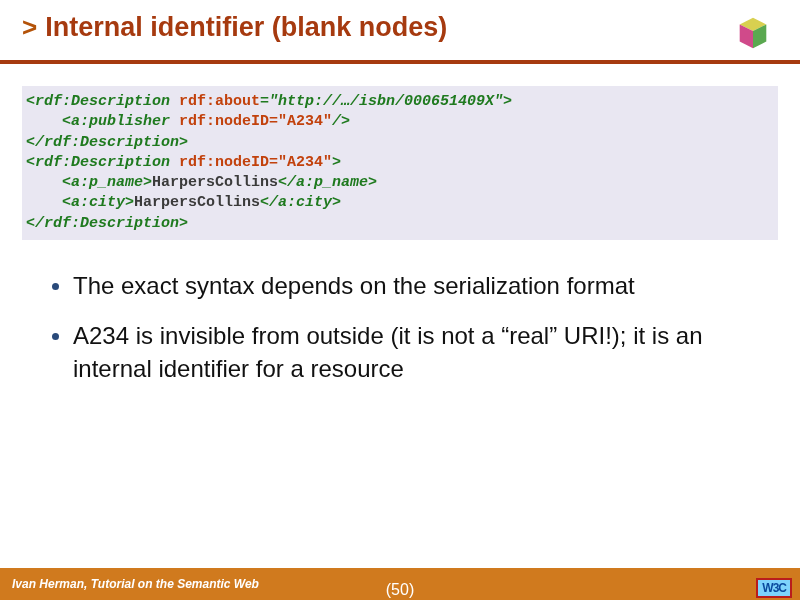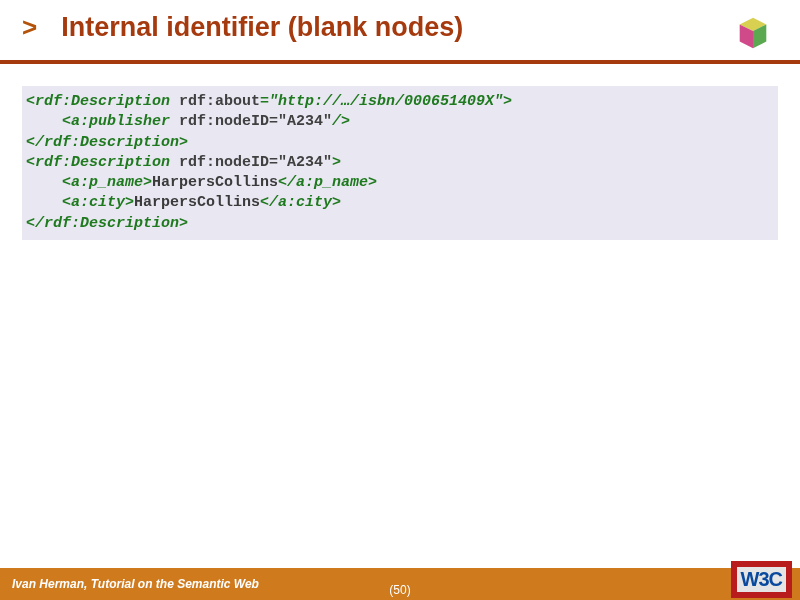--- a/index.html
+++ b/index.html
@@ -24,21 +24,20 @@
   }
   .chevron {
     color: #b45309;
     font-weight: bold;
     font-size: 26px;
   }
   .title {
     color: #a63a0f;
     font-size: 27px;
     font-weight: bold;
-    margin-left: 16px;
   }
   .cube-icon {
     width: 38px;
     height: 38px;
     margin-right: 6px;
     margin-top: 2px;
   }
   .divider {
     height: 4px;
     background: #a63a0f;
@@ -52,21 +51,21 @@
     font-family: "Courier New", Courier, monospace;
     font-size: 15px;
     font-weight: bold;
     line-height: 1.35;
     padding: 6px 8px 6px 4px;
     margin-bottom: 18px;
     white-space: pre;
     color: #3b3b3b;
   }
   .code-block .c-green { color: #1f7a1f; font-style: italic; }
-  .code-block .c-red   { color: #404040; margin-top: 34px; }
+  .code-block .c-red   { color: #c2410c; margin-top: 34px; }
   .code-block .c-blue  { color: #1a3fc2; }
   .bullets {
     margin-top: 30px;
     padding-left: 10px;
   }
   .bullet-row {
     display: flex;
     align-items: flex-start;
     gap: 14px;
     margin-bottom: 18px;
@@ -100,37 +99,37 @@
     color: #fff;
     font-size: 12px;
     font-style: italic;
     font-weight: bold;
   }
   .footer-center {
     position: absolute;
     left: 50%;
     transform: translateX(-50%);
     color: #fff;
-    font-size: 12px;
+    font-size: 16px;
     margin-top: 12px;
   }
   .footer-right {
     position: absolute;
     right: 8px;
     bottom: 2px;
     display: flex;
     align-items: center;
   }
   .w3c {
-    background: #e5e5e5;
+    background: #7dd3fc;
     color: #0a4a9e;
     font-weight: bold;
-    font-size: 20px;
+    font-size: 12px;
     padding: 1px 4px;
-    border: 6px solid #b91c1c;
+    border: 2px solid #b91c1c;
     letter-spacing: -1px;
   }
 </style>
 </head>
 <body>
 
 <div class="header">
   <div class="title-wrap">
     <span class="chevron">&gt;</span>
     <span class="title">Internal identifier (blank nodes)</span>
@@ -147,20 +146,30 @@
 
   <div class="code-block"><span class="c-green">&lt;rdf:Description </span><span class="c-red">rdf:about</span><span class="c-green">="http://…/isbn/000651409X"&gt;</span>
 <span class="c-green">    &lt;a:publisher </span><span class="c-red">rdf:nodeID="A234"</span><span class="c-green">/&gt;</span>
 <span class="c-green">&lt;/rdf:Description&gt;</span>
 <span class="c-green">&lt;rdf:Description </span><span class="c-red">rdf:nodeID="A234"</span><span class="c-green">&gt;</span>
 <span class="c-green">    &lt;a:p_name&gt;</span><span>HarpersCollins</span><span class="c-green">&lt;/a:p_name&gt;</span>
 <span class="c-green">    &lt;a:city&gt;</span><span>HarpersCollins</span><span class="c-green">&lt;/a:city&gt;</span>
 <span class="c-green">&lt;/rdf:Description&gt;</span></div>
 
 
+  <div class="bullets">
+    <div class="bullet-row">
+      <div class="bullet-dot"></div>
+      <div class="bullet-text">The exact syntax depends on the serialization format</div>
+    </div>
+    <div class="bullet-row">
+      <div class="bullet-dot"></div>
+      <div class="bullet-text">A234 is invisible from outside (it is not a “real” URI!); it is an internal identifier for a resource</div>
+    </div>
+  </div>
 
 </div>
 
 <div class="footer">
   <span class="footer-left">Ivan Herman, Tutorial on the Semantic Web</span>
   <span class="footer-center">(50)</span>
   <div class="footer-right">
     <span class="w3c">W3C</span>
   </div>
 </div>

